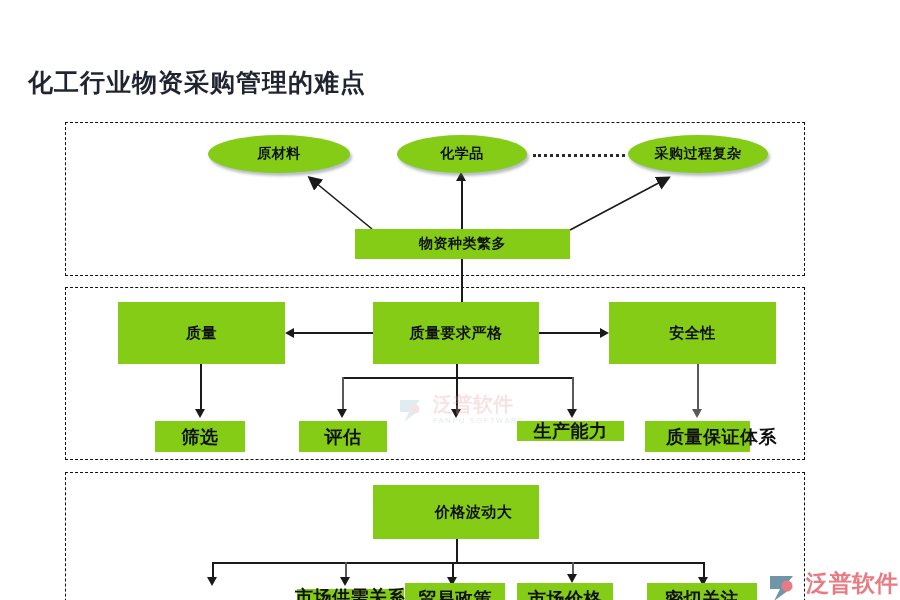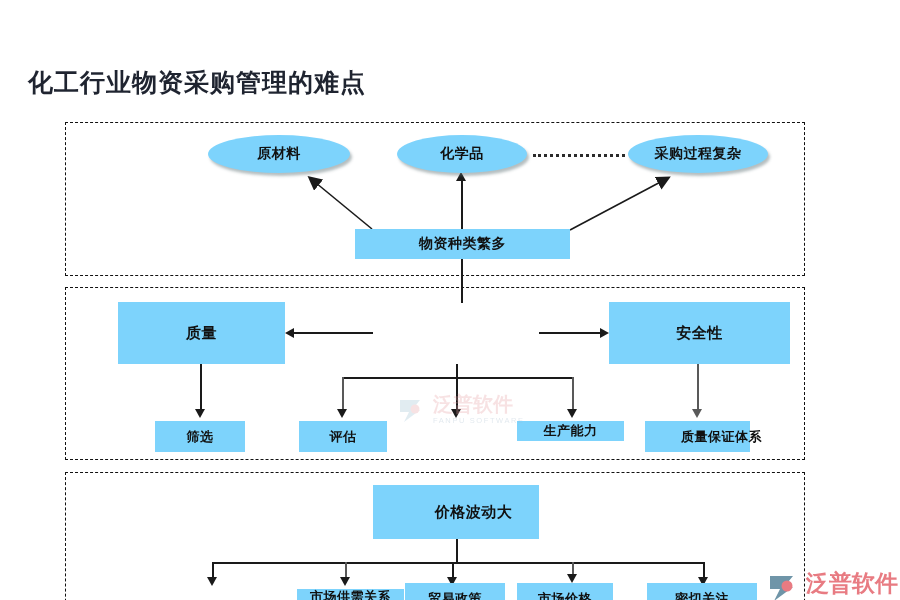--- a/index.html
+++ b/index.html
@@ -23,37 +23,37 @@
   }
 
   .section {
     position: absolute;
     border: 1px dashed #111111;
     background: transparent;
   }
 
   .node {
     position: absolute;
-    background: #7dd3fc;
+    background: #84cc16;
     color: #111111;
     display: flex;
     align-items: center;
     justify-content: center;
     font-weight: bold;
     font-size: 14px;
     letter-spacing: 0.5px;
     white-space: nowrap;
     z-index: 3;
   }
   .node.ellipse {
     border-radius: 50%;
     box-shadow: 2px 3px 3px rgba(90,110,115,0.45);
   }
   .node.rect { border-radius: 0; }
-  .node.small { font-size: 13px; }
+  .node.small { font-size: 18px; }
 
   
   .ln { position: absolute; background: #1a1a1a; z-index: 2; }
   .ln.v { width: 1.6px; }
   .ln.h { height: 1.6px; }
   .ln.gray { background:#595959; }
 
   .arrow { position: absolute; width: 0; height: 0; z-index: 2; }
   .arrow.down {
     border-left: 5px solid transparent;
@@ -157,22 +157,23 @@
     </defs>
     <line x1="10" y1="58" x2="108" y2="6" stroke="#1a1a1a" stroke-width="1.6" marker-end="url(#ahS1b)"></line>
   </svg>
 
   <div class="ln v" style="left:461px; top:227px; height:44px;"></div>
 
   <div class="section" style="left:65px; top:255px; width:740px; height:173px;"></div>
 
   <div class="node rect" style="left:118px; top:270px; width:167px; height:62px; font-size:15px;">质量</div>
 
-
-  <div class="node rect" style="left:609px; top:270px; width:181px; height:62px; font-size:15px;">安全性</div>
+  <div class="node rect" style="left:373px; top:270px; width:166px; height:62px; font-size:15px;">质量要求严格</div>
+
+  <div class="node rect" style="left:609px; top:270px; width:167px; height:62px; font-size:15px;">安全性</div>
 
   <div class="ln h" style="left:293px; top:300px; width:80px;"></div>
   <div class="arrow left" style="left:285px; top:296px;"></div>
 
   <div class="ln h" style="left:539px; top:300px; width:62px;"></div>
   <div class="arrow right" style="left:600px; top:296px;"></div>
 
   <div class="ln v" style="left:200px; top:332px; height:49px;"></div>
   <div class="arrow down" style="left:195px; top:377px;"></div>
 

